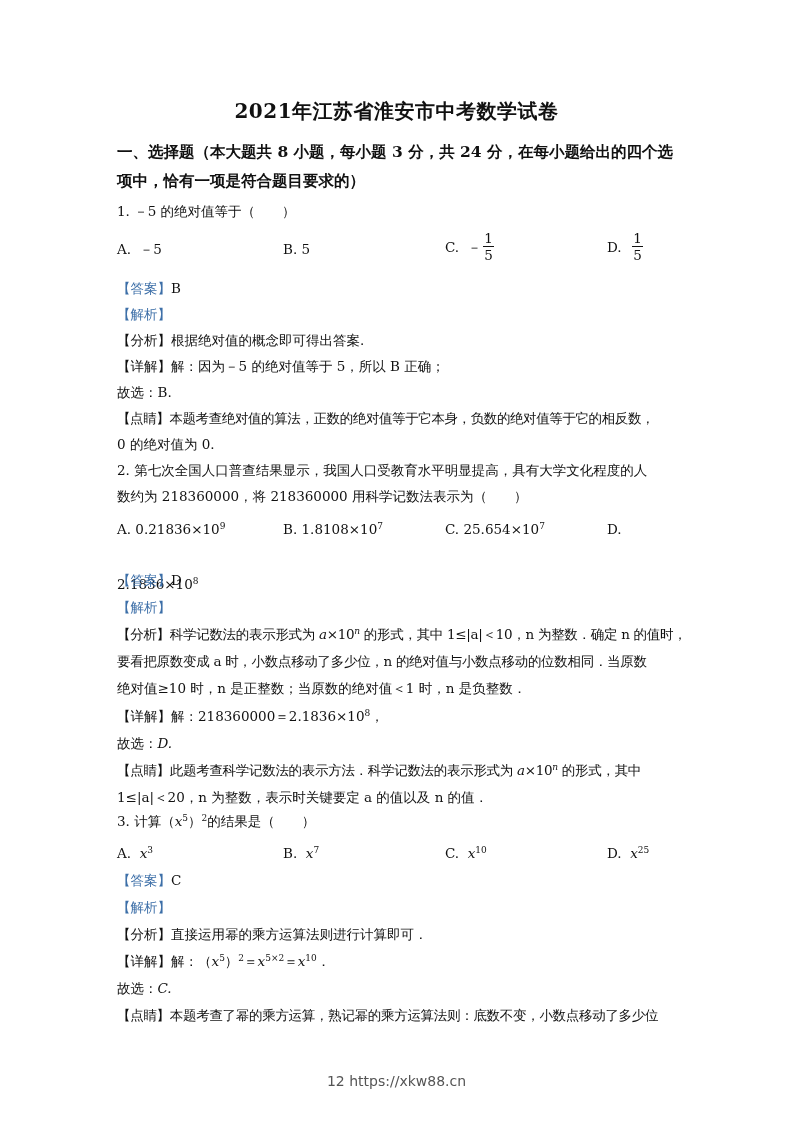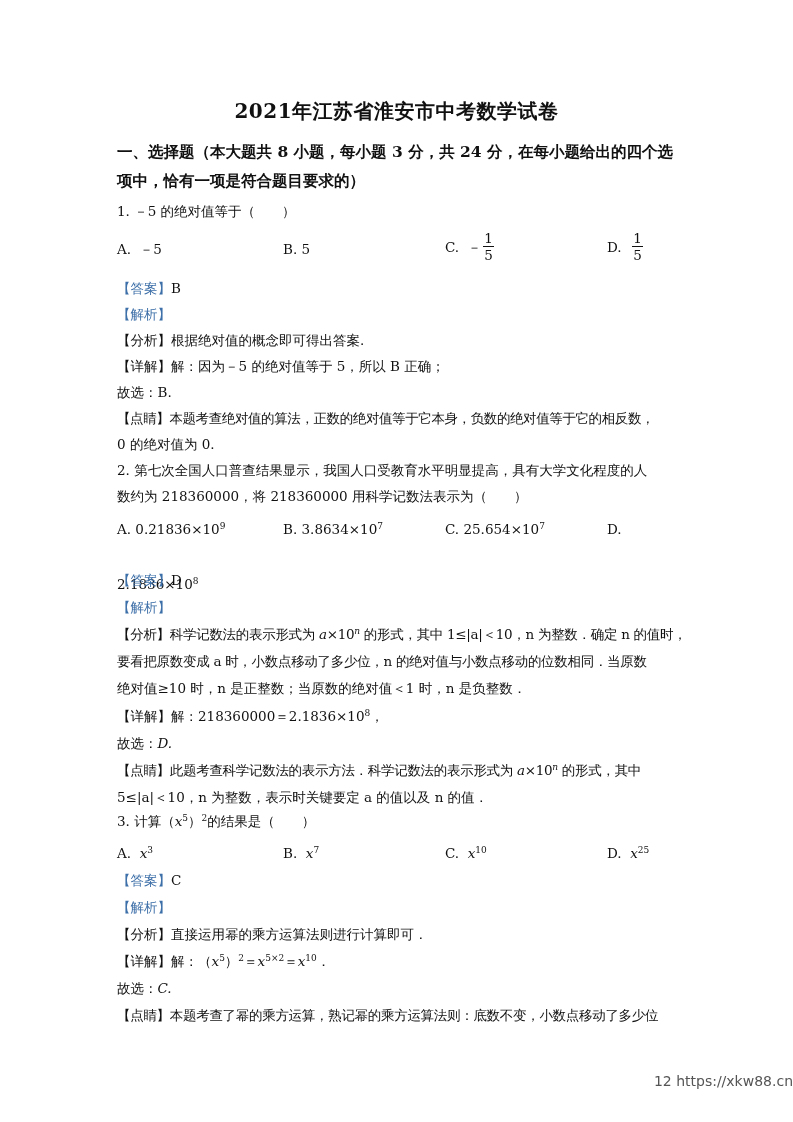--- a/index.html
+++ b/index.html
@@ -74,21 +74,21 @@
       font-size: 9px;
       line-height: 0;
       vertical-align: super;
     }
     i { font-style: italic; }
     .footer {
       position: absolute;
       top: 1073px;
       left: 0;
       width: 793px;
-      text-align: right;
+      text-align: center;
       font-family: "DejaVu Sans", "Liberation Sans", sans-serif;
       font-size: 14px;
       color: #555555;
     }
   </style>
 </head>
 <body>
 
 <div class="page">
 
@@ -135,21 +135,21 @@
   </div>
   <div class="line" style="top:435px;">0 的绝对值为 0.</div>
 
   <div class="line" style="top:461px;">2. 第七次全国人口普查结果显示，我国人口受教育水平明显提高，具有大学文化程度的人</div>
   <div class="line" style="top:487px;">数约为 218360000，将 218360000 用科学记数法表示为（　　）</div>
 
   <div class="opt" style="left:117px; top:520px;">
     <span>A.</span>&nbsp;<span>0.21836×10</span><sup>9</sup>
   </div>
   <div class="opt" style="left:283px; top:520px;">
-    <span>B.</span>&nbsp;<span>3.8634×10</span><sup>7</sup>
+    <span>B.</span>&nbsp;<span>1.8108×10</span><sup>7</sup>
   </div>
   <div class="opt" style="left:445px; top:520px;">
     <span>C.</span>&nbsp;<span>25.654×10</span><sup>7</sup>
   </div>
   <div class="opt" style="left:607px; top:520px;">D.</div>
   <div class="opt" style="left:117px; top:546px;margin-top:29px;">
     <span>2.1836×10</span><sup>8</sup>
   </div>
 
   <div class="line" style="top:571px;">
@@ -165,21 +165,21 @@
   <div class="line" style="top:679px;">绝对值≥10 时，n 是正整数；当原数的绝对值＜1 时，n 是负整数．</div>
   <div class="line" style="top:707px;">
     <span>【详解】</span><span>解：218360000＝2.1836×10</span><sup>8</sup><span>，</span>
   </div>
   <div class="line" style="top:734px;">
     <span>故选：</span><i>D.</i>
   </div>
   <div class="line" style="top:761px; letter-spacing:-0.3px;">
     <span>【点睛】</span><span>此题考查科学记数法的表示方法．科学记数法的表示形式为 </span><i>a</i>×10<sup><i>n</i></sup><span> 的形式，其中</span>
   </div>
-  <div class="line" style="top:788px;">5≤|a|＜10，n 为整数，表示时关键要定 a 的值以及 n 的值．</div>
+  <div class="line" style="top:788px;">1≤|a|＜20，n 为整数，表示时关键要定 a 的值以及 n 的值．</div>
 
   <div class="line" style="top:812px;">
     <span>3. 计算（</span><i>x</i><sup>5</sup>）<sup>2</sup><span>的结果是（　　）</span>
   </div>
 
   <div class="opt" style="left:117px; top:844px;">
     <span>A.</span>&nbsp;&nbsp;<i>x</i><sup>3</sup>
   </div>
   <div class="opt" style="left:283px; top:844px;">
     <span>B.</span>&nbsp;&nbsp;<i>x</i><sup>7</sup>

